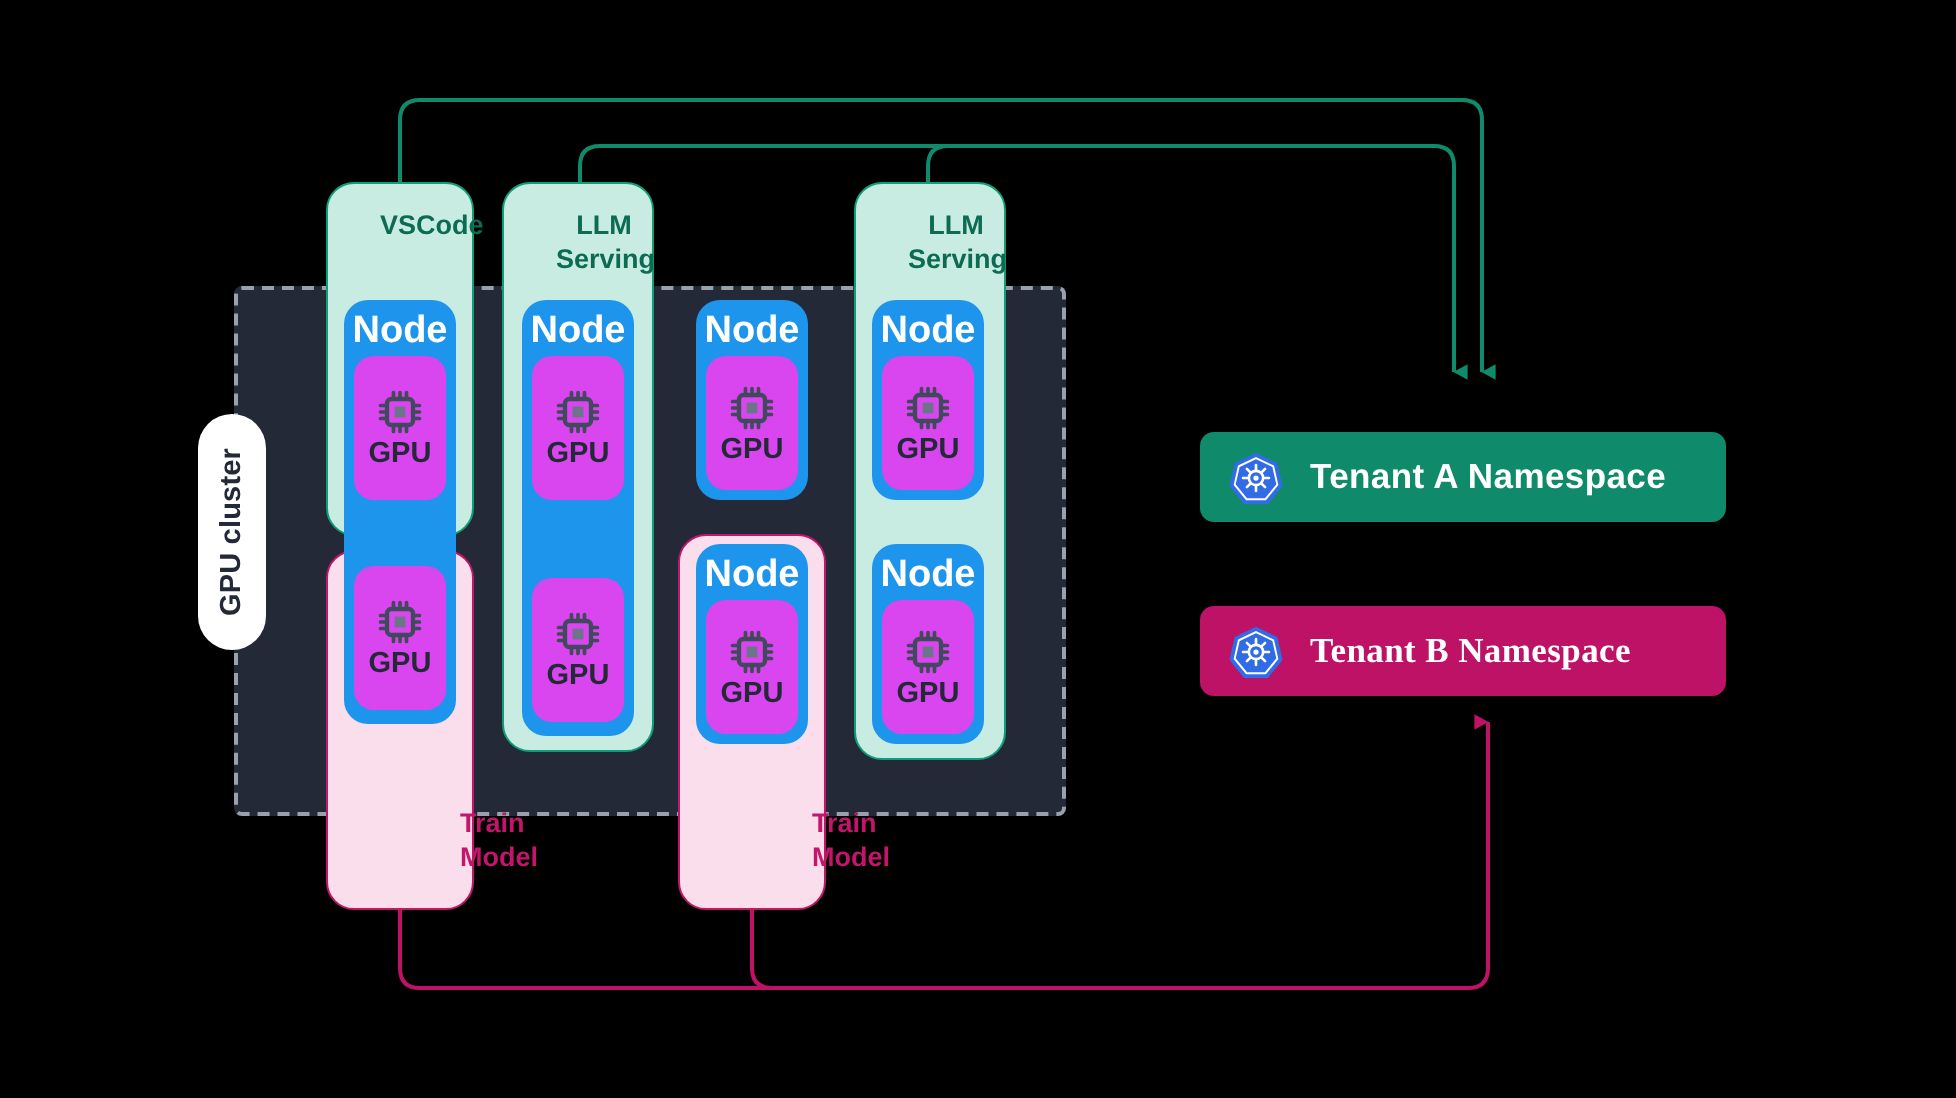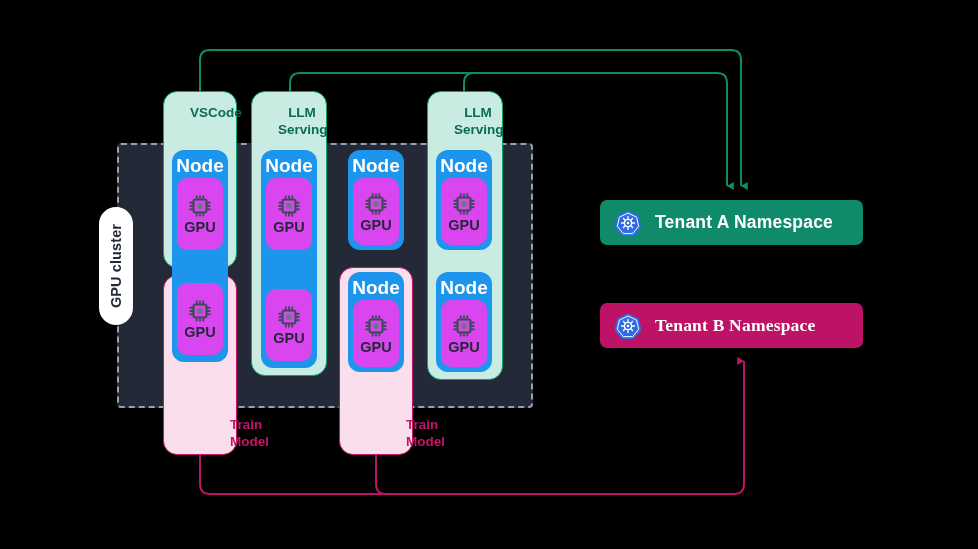--- a/index.html
+++ b/index.html
@@ -19,38 +19,38 @@
   #cluster-pill span{transform:rotate(-90deg);white-space:nowrap;font-size:14.5px;
     font-weight:700;color:#232936;letter-spacing:.1px;}
 
   
   .wcard{border-radius:14px;z-index:3;display:flex;justify-content:center;}
   .wcard .wlabel{position:absolute;left:0;right:0;text-align:center;
     font-size:13.5px;font-weight:700;line-height:17px;margin-left:26px;}
   .teal{background:#c9ece2;border:1.6px solid #0f9e78;}
   .teal .wlabel{color:#0c6b52;top:12px;}
   .pink{background:#fadeeb;border:1.6px solid #c3156b;}
-  .pink .wlabel{color:#c3156b;bottom:4px;padding-left:40px;}
+  .pink .wlabel{color:#c3156b;bottom:17px;padding-left:40px;}
 
   
   .node{background:#1e95ec;border-radius:12px;z-index:4;}
   .node .nlabel{position:absolute;left:0;right:0;top:5px;text-align:center;
     font-size:19px;font-weight:700;color:#ffffff;}
 
   
   .gpu{background:#d946ef;border-radius:10px;z-index:5;
     display:flex;flex-direction:column;align-items:center;justify-content:center;gap:1px;}
   .gpu .glabel{font-size:14.5px;font-weight:700;color:#232936;line-height:15px;}
   .gpu svg{display:block;}
 
   
   .nsbar{border-radius:7px;display:flex;align-items:center;gap:13px;
     padding-left:14px;z-index:5;}
   .nsbar .nstext{font-size:17.5px;font-weight:700;color:#fff;letter-spacing:.2px;}
-  #ns-a{left:600px;top:200px;width:263px;height:45px;background:#0f8a6a;}
+  #ns-a{left:600px;top:216px;width:263px;height:45px;background:#0f8a6a;}
   #ns-b{left:600px;top:303px;width:263px;height:45px;background:#bd1265;font-family:Liberation Serif, serif;}
 
   
   #wires{position:absolute;left:0;top:0;width:978px;height:549px;z-index:2;}
 </style>
 </head>
 <body>
 
 <div id="stage">
 

